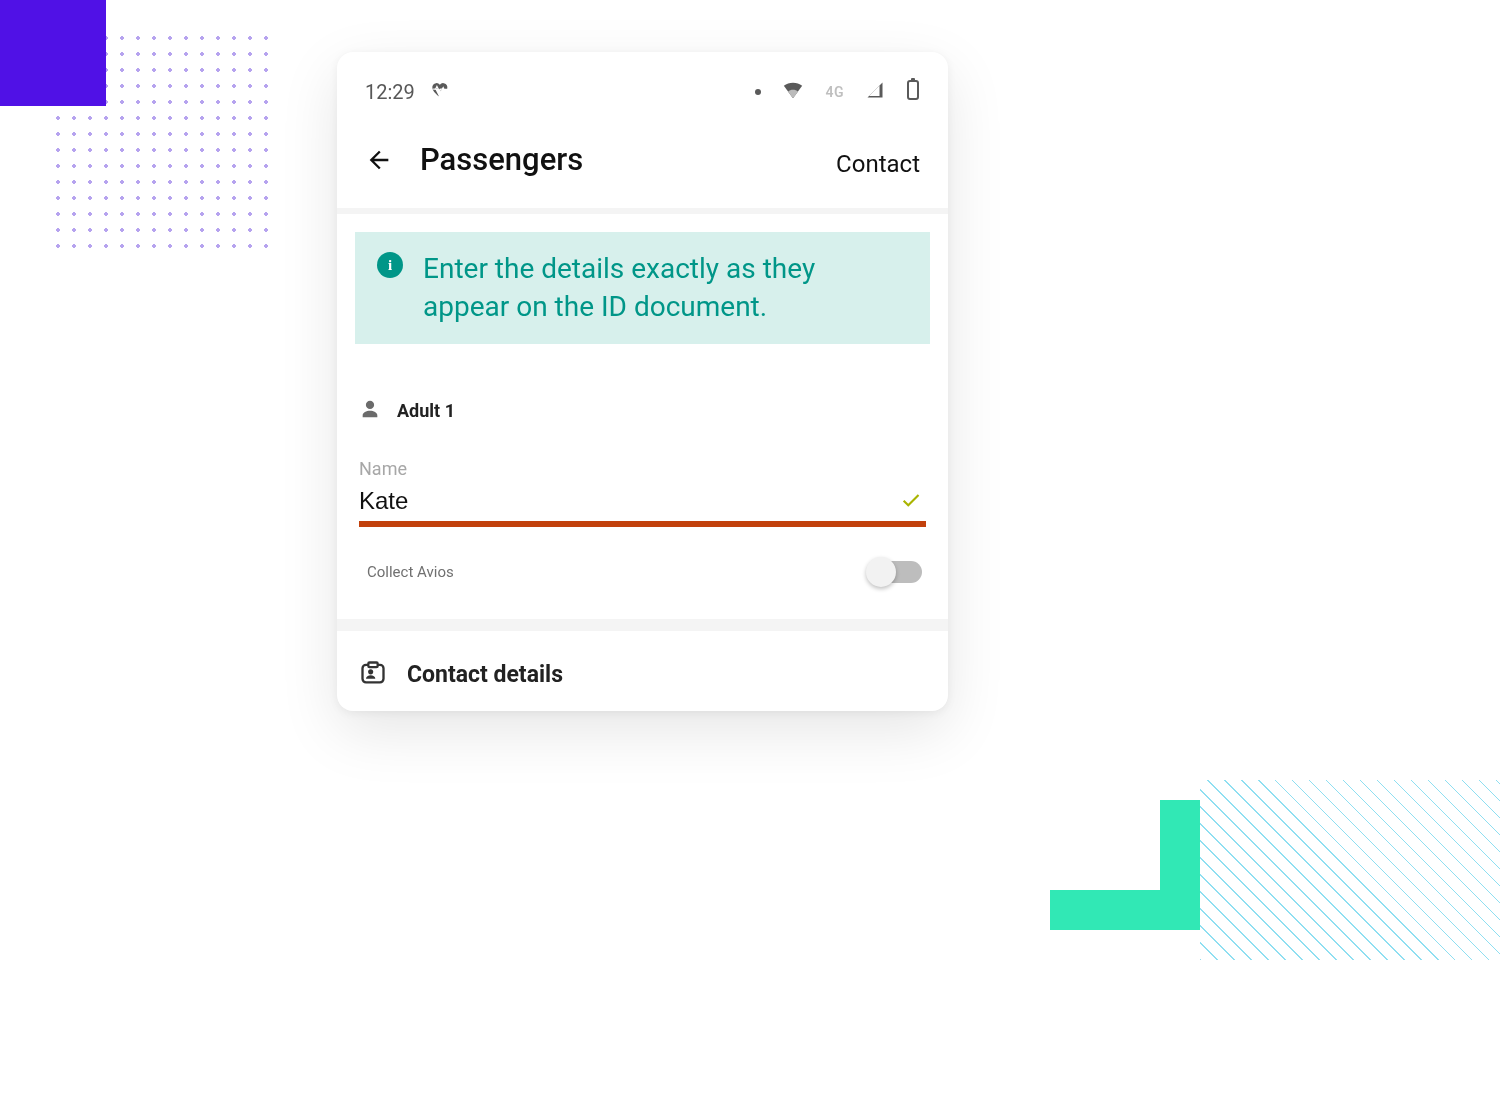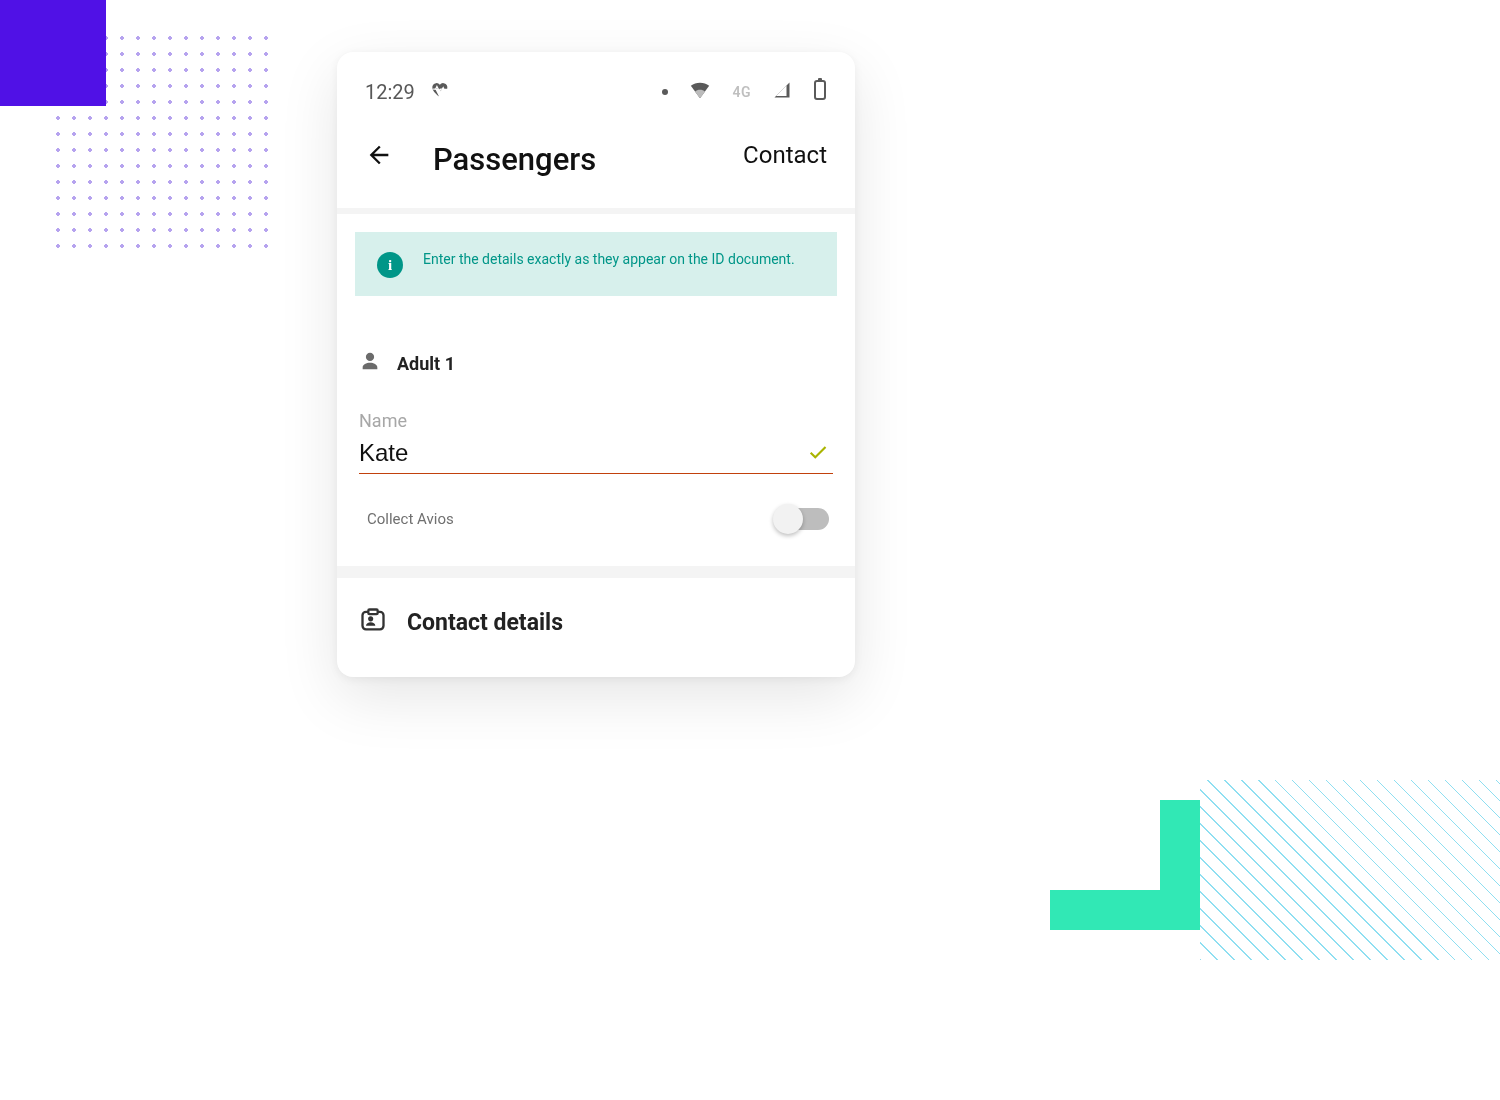--- a/index.html
+++ b/index.html
@@ -55,21 +55,21 @@
     width: 300px;
     height: 180px;
     background-image: repeating-linear-gradient(45deg, #8fdff1 0px, #8fdff1 1px, transparent 1px, transparent 12px);
   }
 
   
   .phone {
     position: absolute;
     top: 52px;
     left: 337px;
-    width: 518px;
+    width: 611px;
     background: #ffffff;
     border-radius: 16px;
     box-shadow: 0 20px 60px rgba(0,0,0,0.10), 0 2px 10px rgba(0,0,0,0.06);
     overflow: hidden;
   }
 
   .status-bar {
     display: flex;
     justify-content: space-between;
     align-items: center;
@@ -87,23 +87,23 @@
     align-items: center;
     gap: 22px;
   }
   .dot-indicator {
     width: 6px; height: 6px; border-radius: 50%; background: #5a5a5a;
   }
   .net-4g { font-size: 14px; color: #bfbfbf; letter-spacing: 0.5px; font-weight: 600; }
 
   .nav-bar {
     display: flex;
-    align-items: flex-start;
+    align-items: flex-end;
     padding: 24px 28px 30px 28px;
-    gap: 40px;
+    gap: 27px;
   }
   .back-arrow { cursor: pointer; }
   .nav-title {
     font-size: 31px;
     font-weight: 550;
     color: #111;
     flex: 1;
   }
   .cancel-btn {
     font-size: 24px;
@@ -134,21 +134,21 @@
     color: #fff;
     display: flex; align-items: center; justify-content: center;
     font-size: 15px;
     font-weight: 600;
     flex-shrink: 0;
     margin-top: 2px;
     font-family: Georgia, serif;
   }
   .info-text {
     color: #009688;
-    font-size: 14px;
+    font-size: 28px;
     line-height: 1.35;
   }
 
   .section-header {
     display: flex;
     align-items: center;
     gap: 16px;
     margin-top: 54px;
     padding: 0 4px;
   }
@@ -165,21 +165,21 @@
   }
   .field-label {
     font-size: 18px;
     color: #a7a7a7;
     margin-bottom: 6px;
     display: block;
   }
   .field-input-row {
     display: flex;
     align-items: center;
-    border-bottom: 1px solid #c2410c;
+    border-bottom: 6px solid #c2410c;
     padding-bottom: 4px;
   }
   .field-input {
     border: none;
     outline: none;
     font-size: 24px;
     color: #111;
     flex: 1;
     background: transparent;
     padding: 2px 0;
@@ -222,21 +222,21 @@
 
   .divider2 {
     height: 12px;
     background: #f4f4f4;
   }
 
   .contact-panel {
     display: flex;
     align-items: center;
     gap: 20px;
-    padding: 28px 22px 39px 22px;
+    padding: 28px 22px 20px 22px;
   }
   .contact-title {
     font-size: 23px;
     font-weight: 700;
     color: #222;
   }
 </style>
 </head>
 <body>
 

